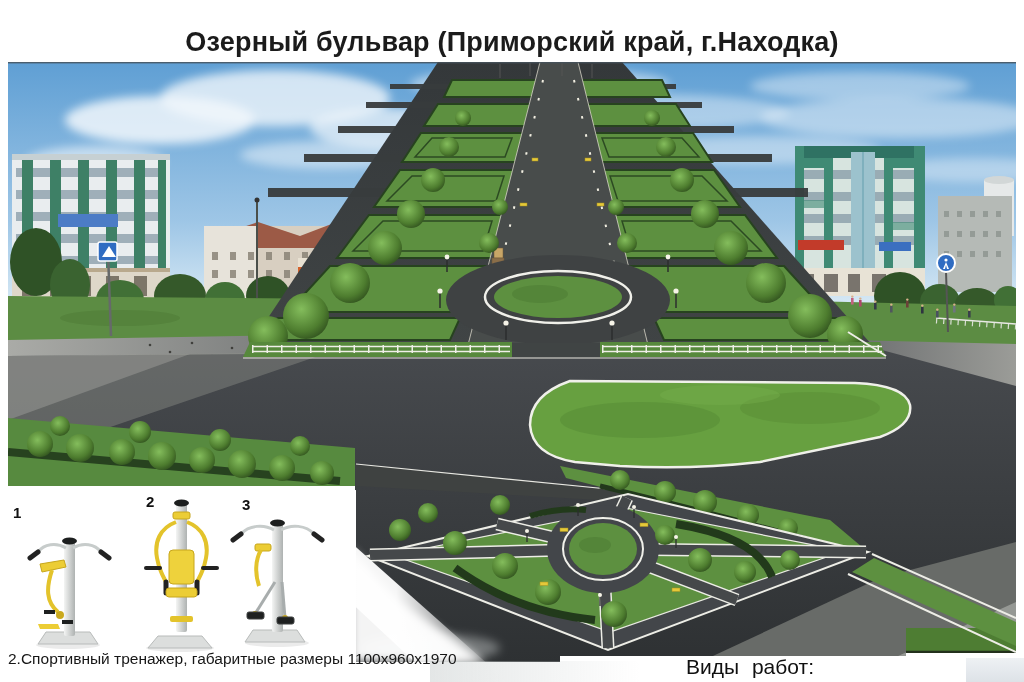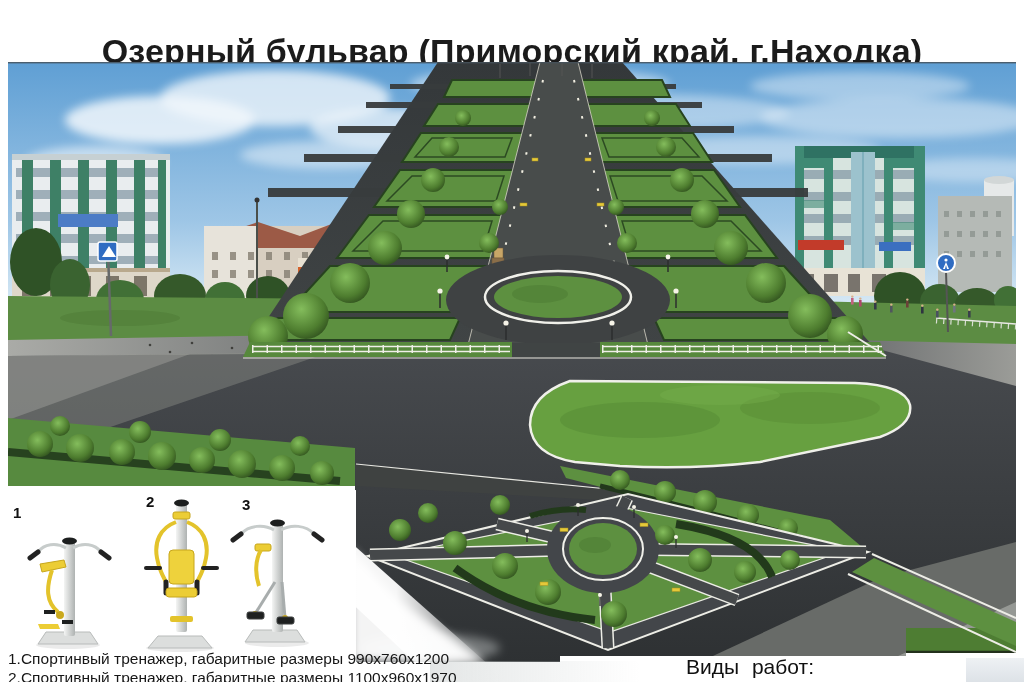--- a/index.html
+++ b/index.html
@@ -1,19 +1,19 @@
 <!DOCTYPE html>
 <html><head>
 <meta charset="utf-8">
 <style>
   html,body{margin:0;padding:0;}
   body{width:1024px;height:682px;position:relative;overflow:hidden;background:#fff;
        font-family:"Liberation Sans",sans-serif;}
   .title{position:absolute;top:9px;left:0;width:100%;text-align:center;
-         font-size:34px;font-weight:700;color:#1b1b1b;letter-spacing:.2px;}
+         font-size:27px;font-weight:700;color:#1b1b1b;letter-spacing:.2px;}
   .scene{position:absolute;left:8px;top:62px;width:1008px;height:600px;}
   .scene svg{display:block;width:100%;height:100%;}
   .inset{position:absolute;left:0;top:486px;width:355px;height:196px;background:#fff;}
   .machine{position:absolute;}
   .machine svg{display:block;}
   .machine-num{position:absolute;font-size:15px;font-weight:700;color:#111;}
   .num1{left:13px;top:18px;} .num2{left:146px;top:7px;} .num3{left:242px;top:10px;}
   .white-wedge{position:absolute;left:348px;top:540px;width:160px;height:142px;
         background:linear-gradient(to right,#fff 30%,rgba(255,255,255,0));
         clip-path:polygon(0 0,100% 100%,55% 100%,0 42%);opacity:.95;}
@@ -594,19 +594,18 @@
         <rect x="22" y="114" width="17" height="7" rx="2" fill="#1e2020" stroke="#3c3f3f"></rect>
         <rect x="52" y="119" width="17" height="7" rx="2" fill="#1e2020" stroke="#3c3f3f"></rect>
       </svg>
     </div>
   </div>
 
   <div class="white-wedge"></div>
   <div class="streak"></div>
 
   <div class="captions">
-    <div class="cap-line">1.Спортинвый тренажер, габаритные размеры 990х760х1200</div>
     <div class="cap-line">2.Спортивный тренажер, габаритные размеры 1100х960х1970</div>
   </div>
 
   <div class="works">Виды работ:</div>
   <div class="chip"></div>
 </div>
 
 </body></html>

